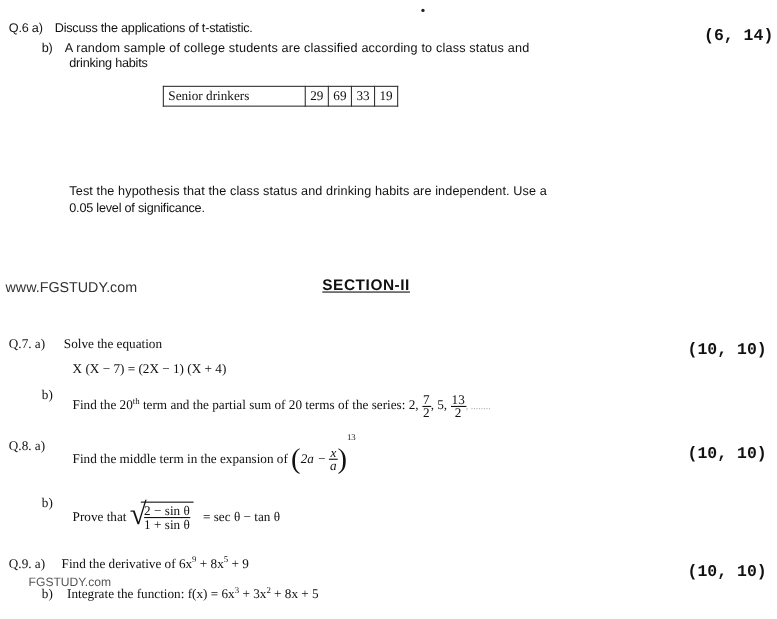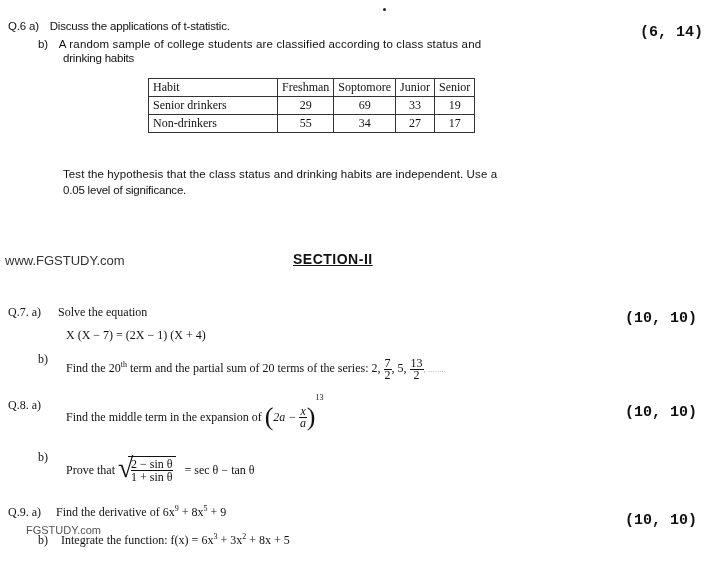--- a/index.html
+++ b/index.html
@@ -53,40 +53,26 @@
 </div>
 <div class="abs marks" style="left:640px; top:24px;">(6, 14)</div>
 <div class="abs sans" style="left:38px; top:38px;">
   <span>b)</span>
   <span style="margin-left:8px; letter-spacing:0.15px;">A random sample of college students are classified according to class status and</span>
 </div>
 <div class="abs sans" style="left:63px; top:52px;">drinking habits</div>
 
 <table class="habits">
   <tbody>
-      <tr>
-    <th style="width:120px;">Habit</th>
-    <th class="col">Freshman</th>
-    <th class="col">Soptomore</th>
-    <th class="col">Junior</th>
-    <th class="col">Senior</th>
-  </tr>
   <tr>
     <td class="label">Senior drinkers</td>
     <td class="num">29</td>
     <td class="num">69</td>
     <td class="num">33</td>
     <td class="num">19</td>
-  </tr>
-  <tr>
-    <td class="label">Non-drinkers</td>
-    <td class="num">55</td>
-    <td class="num">34</td>
-    <td class="num">27</td>
-    <td class="num">17</td>
   </tr>
 </tbody>
   </table>
 
 <div class="abs sans" style="left:63px; top:168px; letter-spacing:0.1px;">Test the hypothesis that the class status and drinking habits are independent. Use a</div>
 <div class="abs sans" style="left:63px; top:184px;">0.05 level of significance.</div>
 
 <div class="abs watermark" style="left:5px; top:253px;">www.FGSTUDY.com</div>
 <div class="abs section-title" style="left:293px; top:251px;">SECTION-II</div>
 

